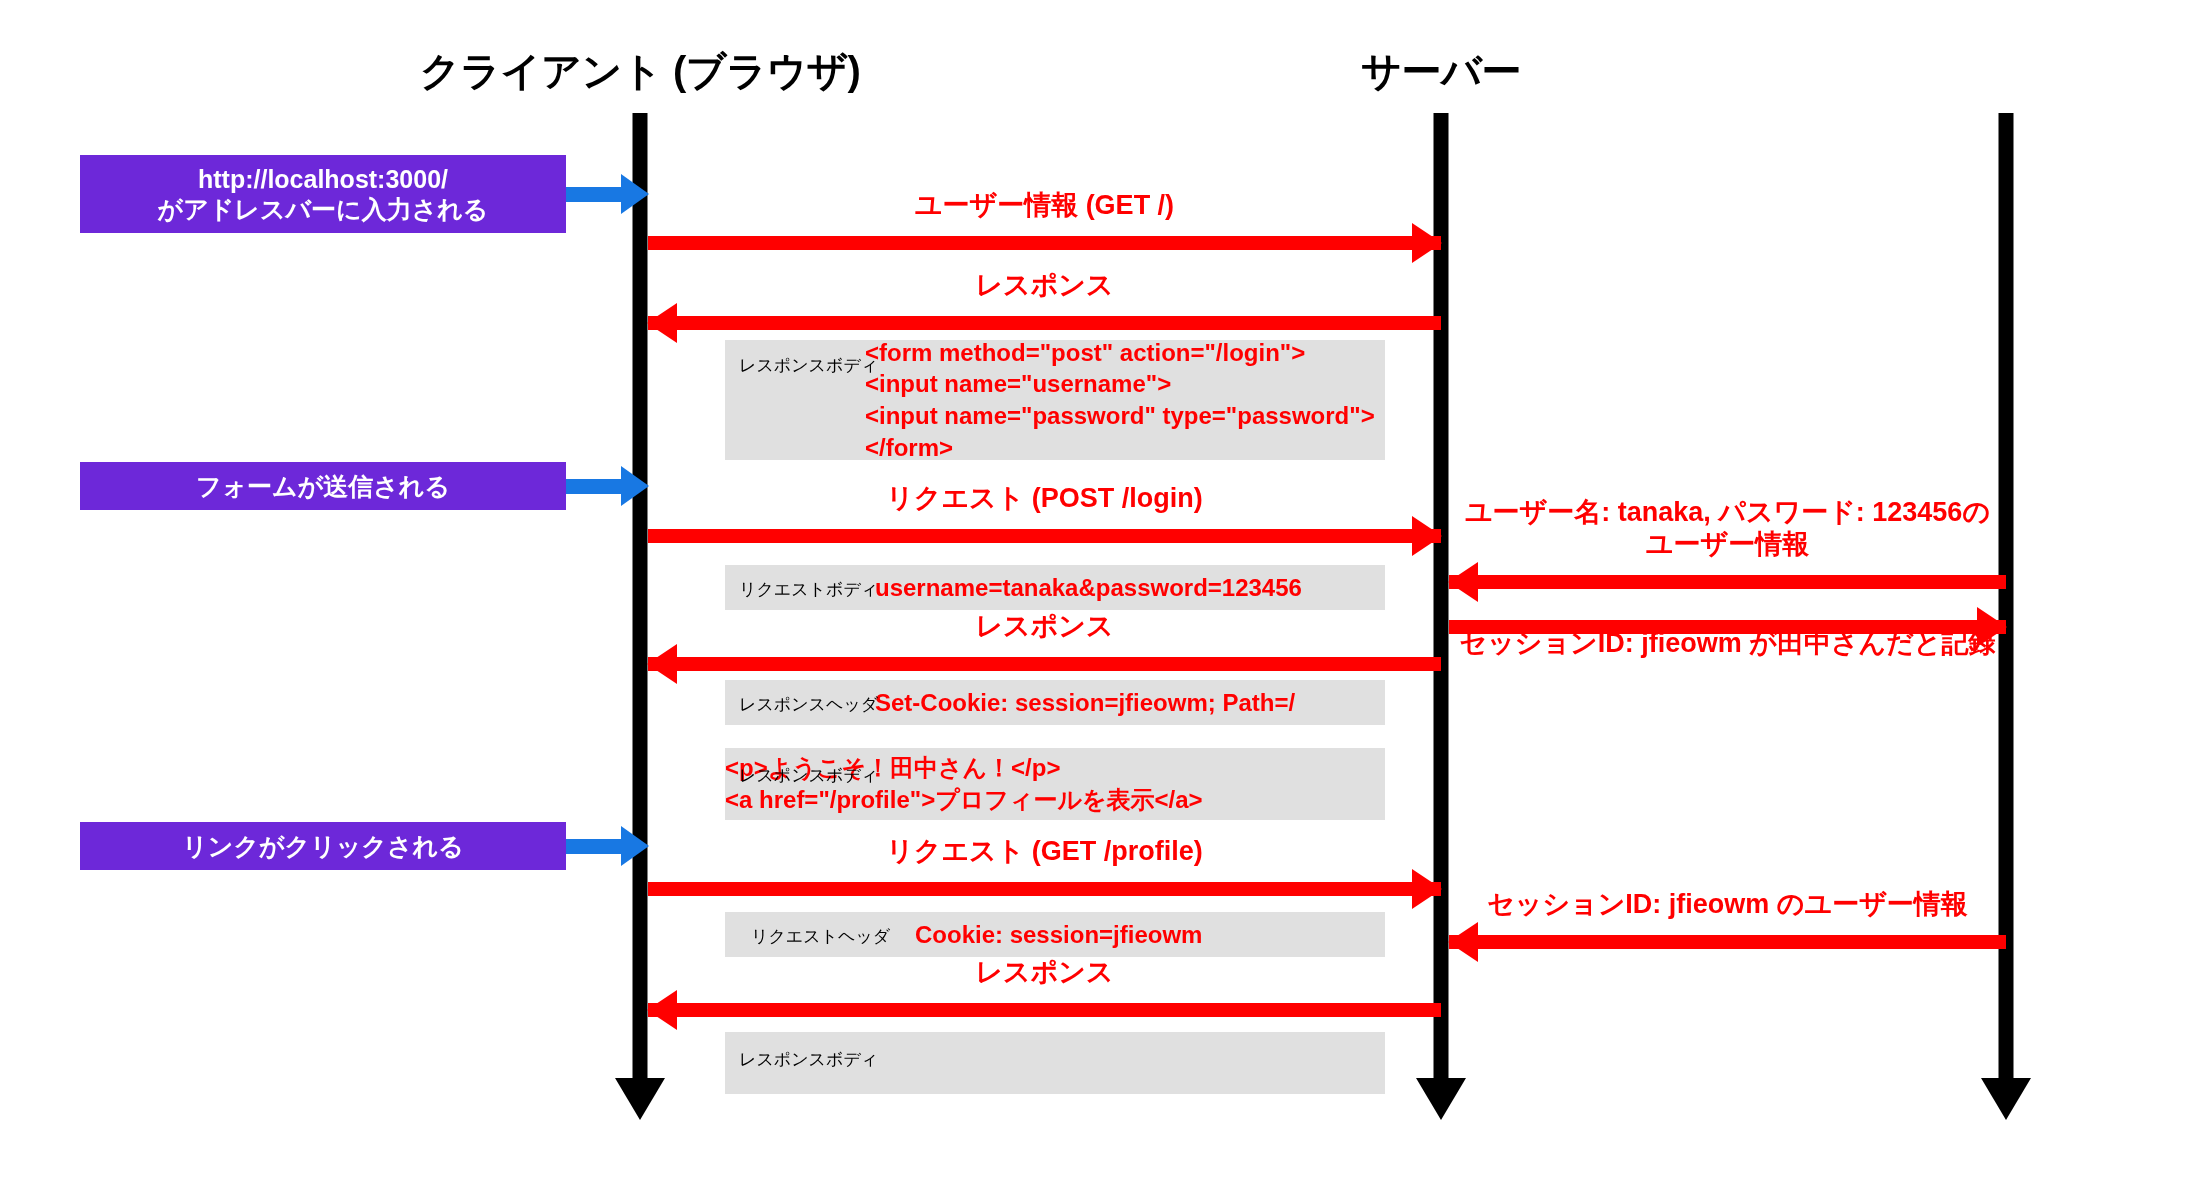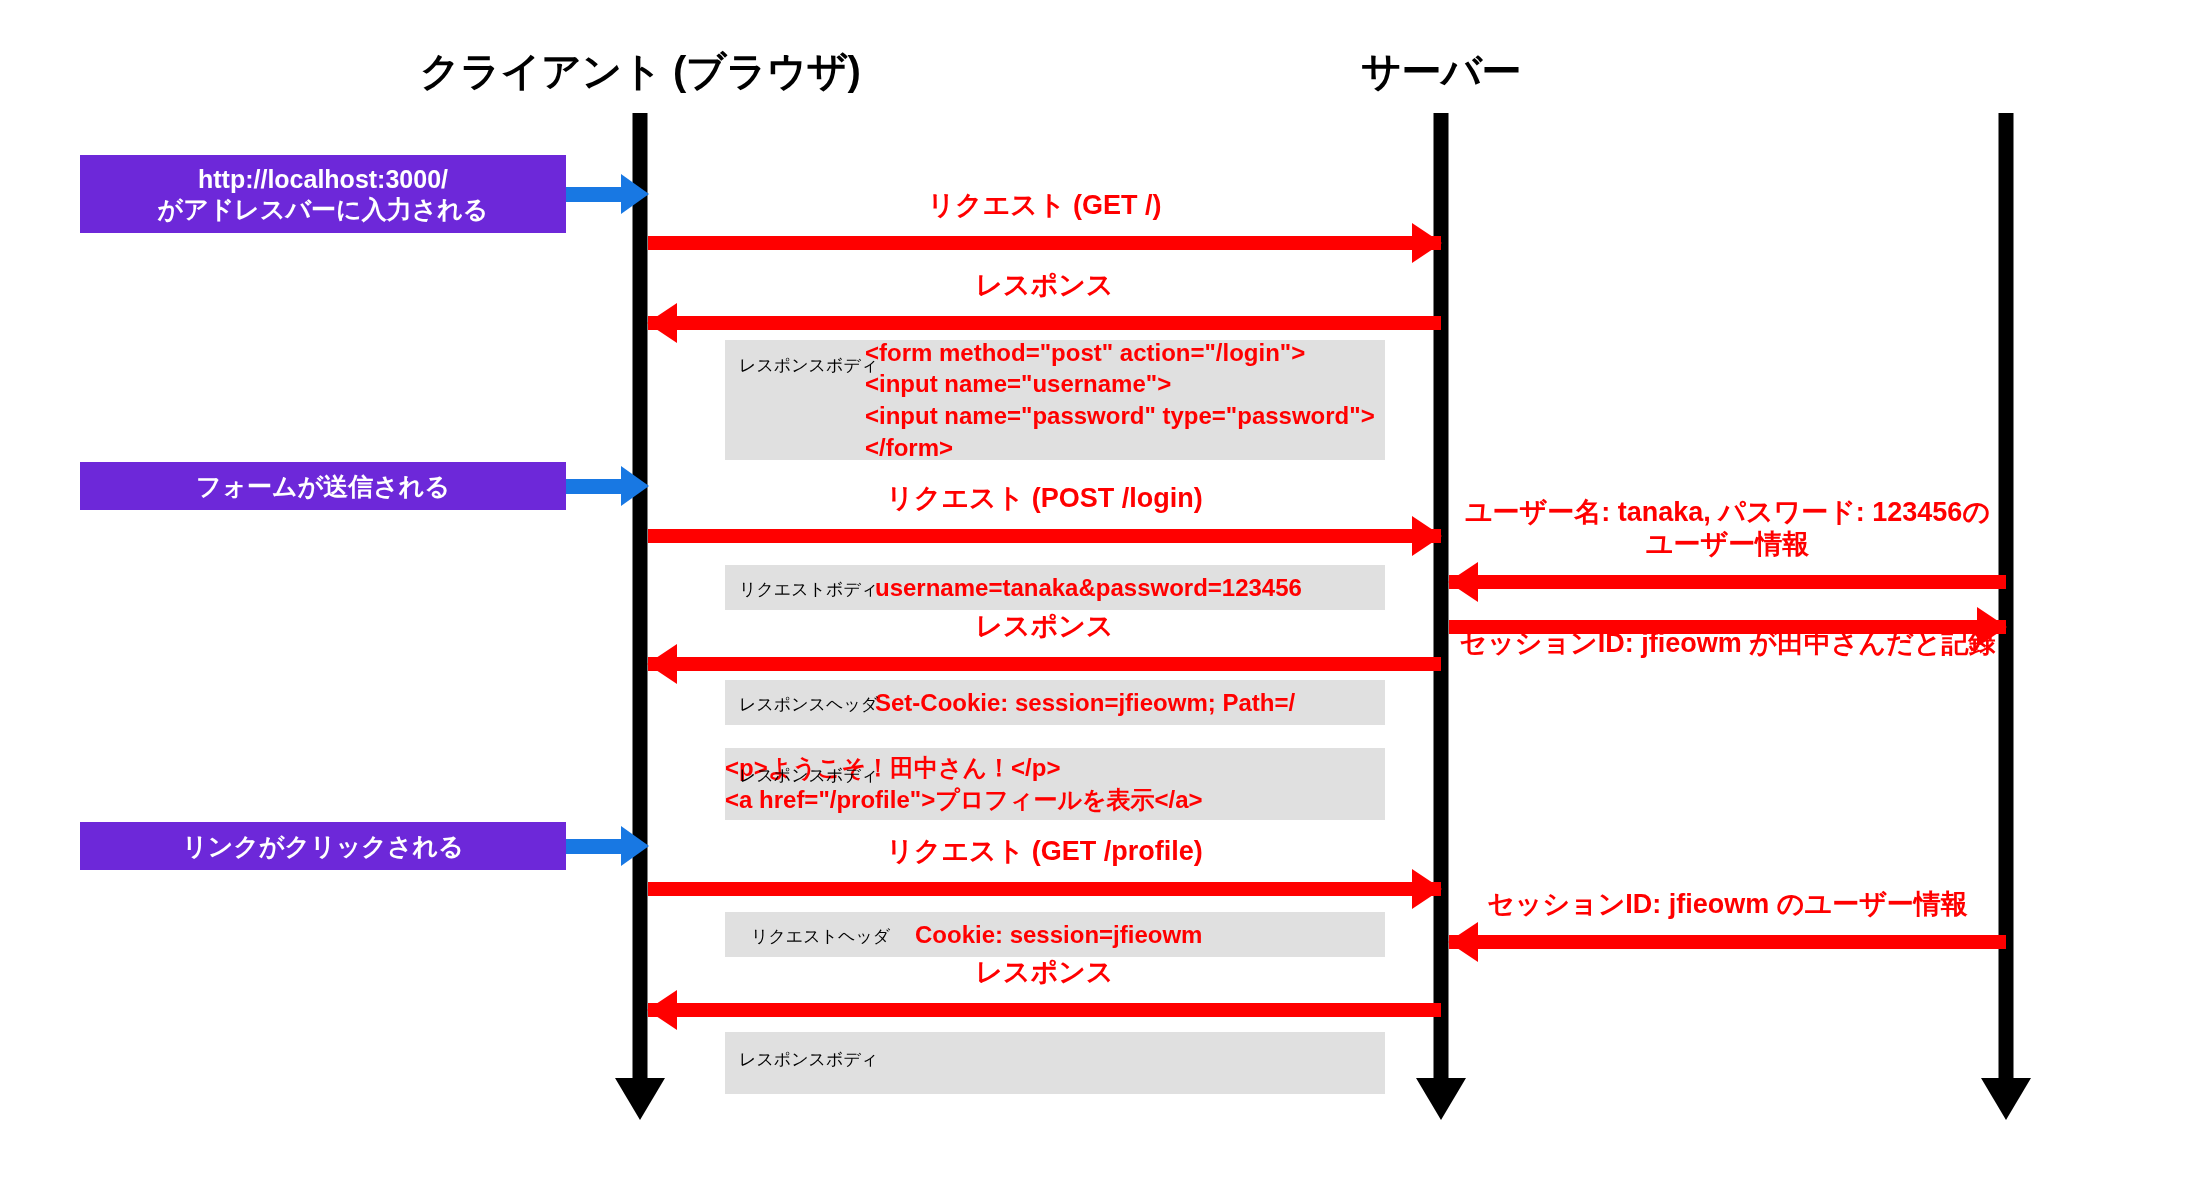--- a/index.html
+++ b/index.html
@@ -160,21 +160,21 @@
     <div class="head" style="left:541px;top:4px;"></div>
   </div>
 
   <div class="evt" style="left:80px;top:822px;width:560px;">
     <div class="box" style="width:486px;height:48px;">リンクがクリックされる</div>
     <div class="stem" style="left:486px;top:17px;width:60px;"></div>
     <div class="head" style="left:541px;top:4px;"></div>
   </div>
 
   <div class="msg right" style="left:648px;top:236px;width:793px;">
-    <div class="label above">リクエスト (GET /)</div>
+    <div class="label above">ユーザー情報 (GET /)</div>
     <div class="bar"></div>
     <div class="head"></div>
   </div>
 
   <div class="msg left" style="left:648px;top:316px;width:793px;">
     <div class="label above">レスポンス</div>
     <div class="bar"></div>
     <div class="head"></div>
   </div>
 

